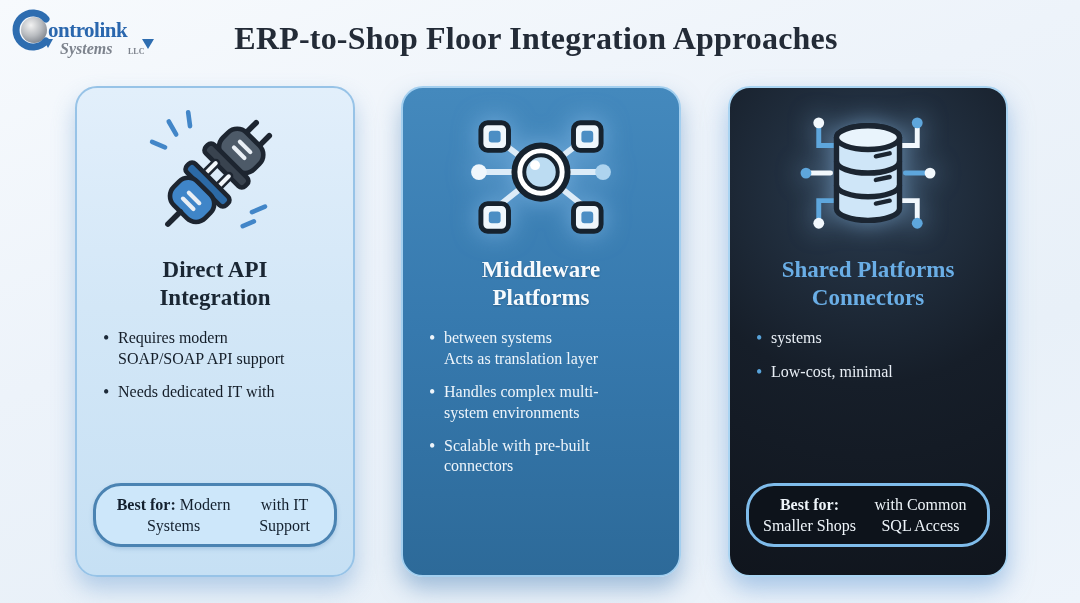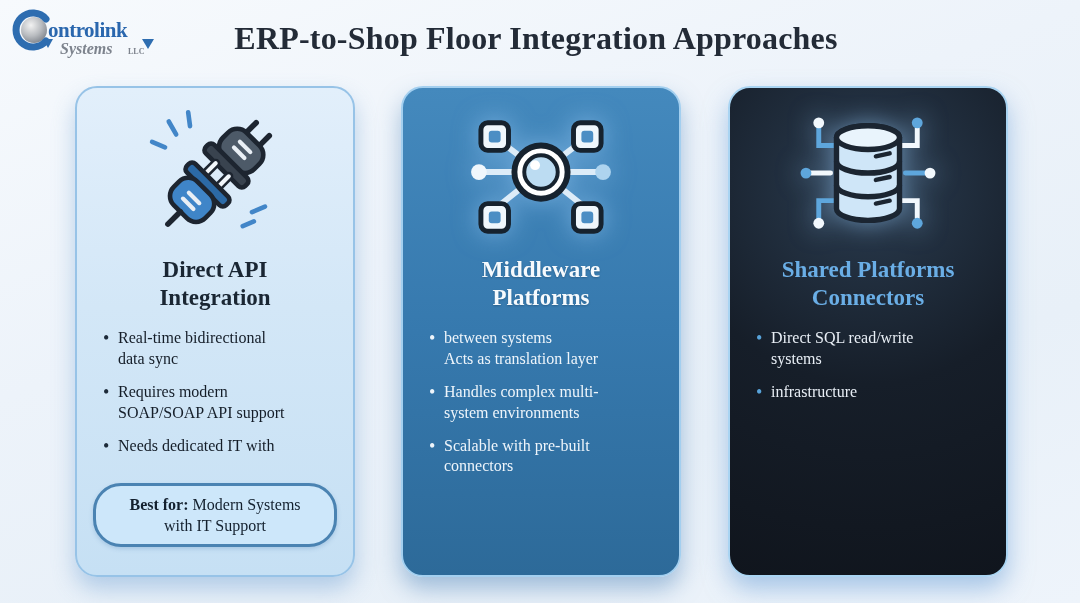--- a/index.html
+++ b/index.html
@@ -29,21 +29,21 @@
   .card3 .card-title{color:#6aaee6;}
   ul.bullets{list-style:none;margin:16px 0 0;padding:0 14px 0 26px;}
   .bullets li{position:relative;padding-left:15px;margin-bottom:13px;font-size:16px;line-height:1.28;}
   .bullets li::before{content:"\2022";position:absolute;left:0;top:-1px;font-size:18px;}
   .card1 .bullets{color:#141d28;}  .card1 .bullets li::before{color:#1c2a39;}
   .card2 .bullets{color:#eef5fb;}  .card2 .bullets li::before{color:#eef5fb;}
   .card3 .bullets{color:#e8eef5;}  .card3 .bullets li::before{color:#58a3da;}
   .bl{display:block;}
   .pill{
     position:absolute;left:50%;transform:translateX(-50%);bottom:28px;width:244px;
-    border-radius:28px;display:flex;flex-direction:column;justify-content:center;
+    border-radius:28px;display:flex;flex-direction:row;justify-content:center;
     text-align:center;font-size:16px;line-height:1.32;padding:8px 8px;box-sizing:border-box;
   }
   .card1 .pill{background:#cde7fa;border:3px solid #4a83b2;color:#13202e;box-shadow:0 2px 4px rgba(90,140,190,.3);}
   .card2 .pill{background:rgba(16,44,70,.18);border:3px solid #f5f9fc;color:#f5f9fc;}
   .card3 .pill{background:#0d131b;border:3px solid #7fbceb;color:#eef4f9;}
   .pill b{font-weight:700;}
 </style>
 </head>
 <body>
 
@@ -98,24 +98,20 @@
           <line x1="80" y1="133" x2="80" y2="152" stroke="#1d2530" stroke-width="6" stroke-linecap="round"></line>
         </g>
       </svg>
     </div>
     <div class="card-title">
       <span class="tl">Direct API</span>
       <span class="tl">Integration</span>
     </div>
     <ul class="bullets">
       <li>
-        <span class="bl">Real-time bidirectional</span>
-        <span class="bl">data sync</span>
-      </li>
-      <li>
         <span class="bl">Requires modern</span>
         <span class="bl">SOAP/SOAP API support</span>
       </li>
       <li>
         <span class="bl">Needs dedicated IT with</span>
       </li>
     </ul>
     <div class="pill">
       <div>
         <b>Best for:</b>
@@ -200,22 +196,28 @@
           <line x1="88" y1="93" x2="102" y2="90"></line>
         </g>
       </svg>
     </div>
     <div class="card-title">
       <span class="tl">Shared Platforms</span>
       <span class="tl">Connectors</span>
     </div>
     <ul class="bullets">
       <li>
-        <span class="bl">Direct SQL read/write</span>
         <span class="bl">systems</span>
       </li>
       <li>
-        <span class="bl">infrastructure</span>
+        <span class="bl">Low-cost, minimal</span>
       </li>
     </ul>
+    <div class="pill">
+      <div>
+        <b>Best for:</b>
+        <span>Smaller Shops</span>
+      </div>
+      <div>with Common SQL Access</div>
+    </div>
   </div>
 
 </div>
 
 </body></html>

